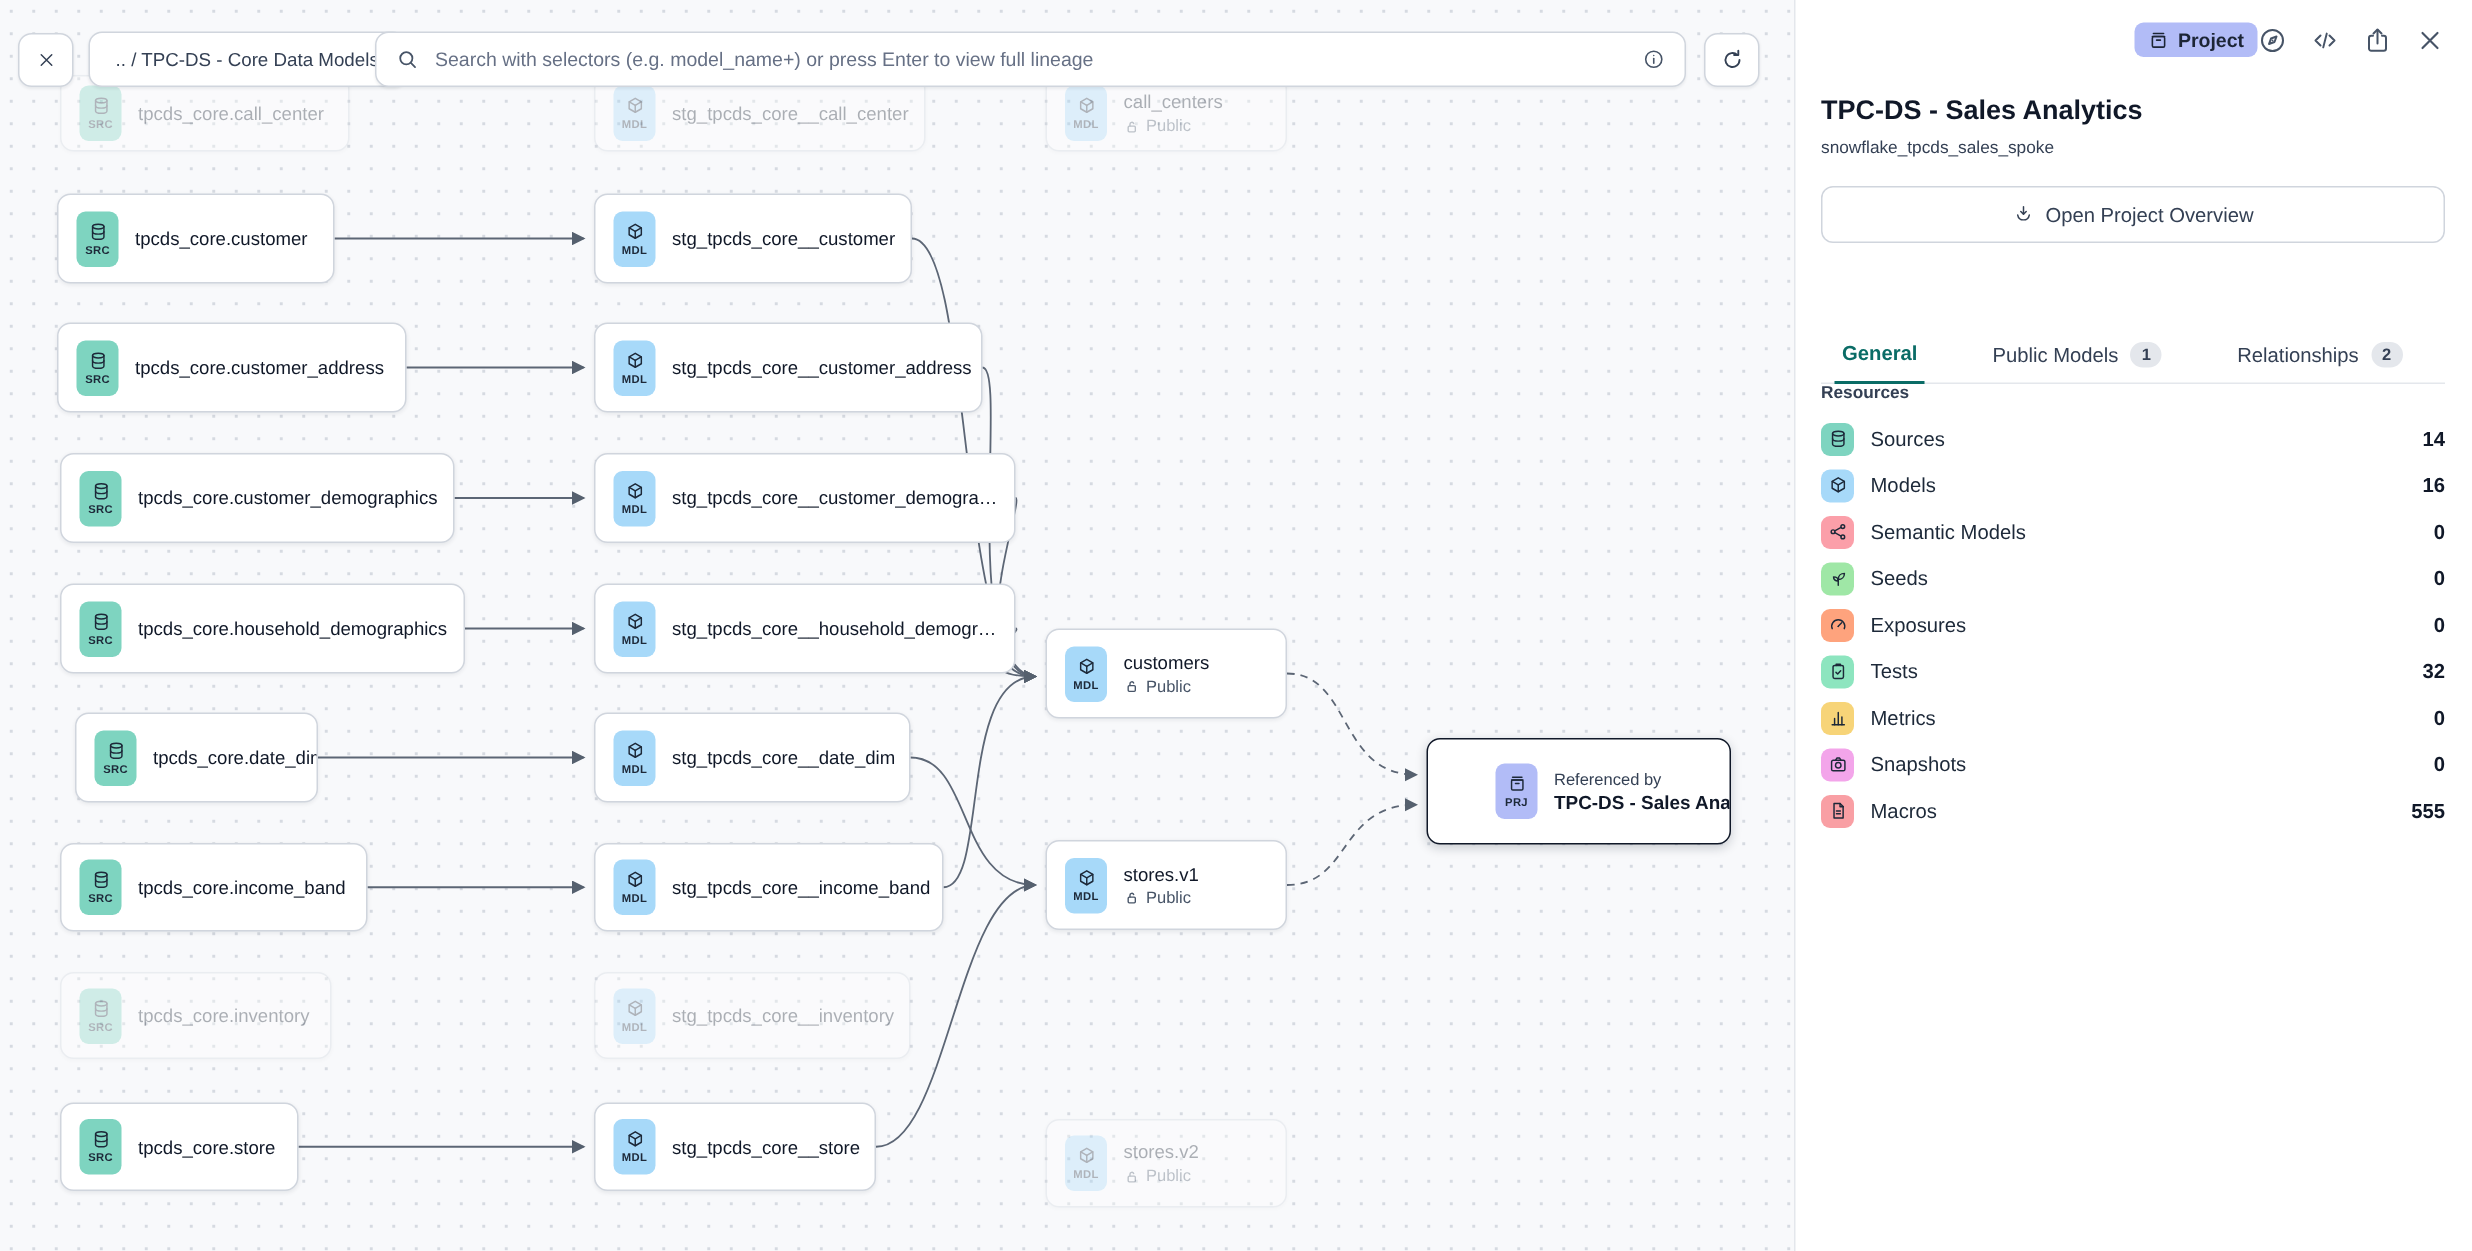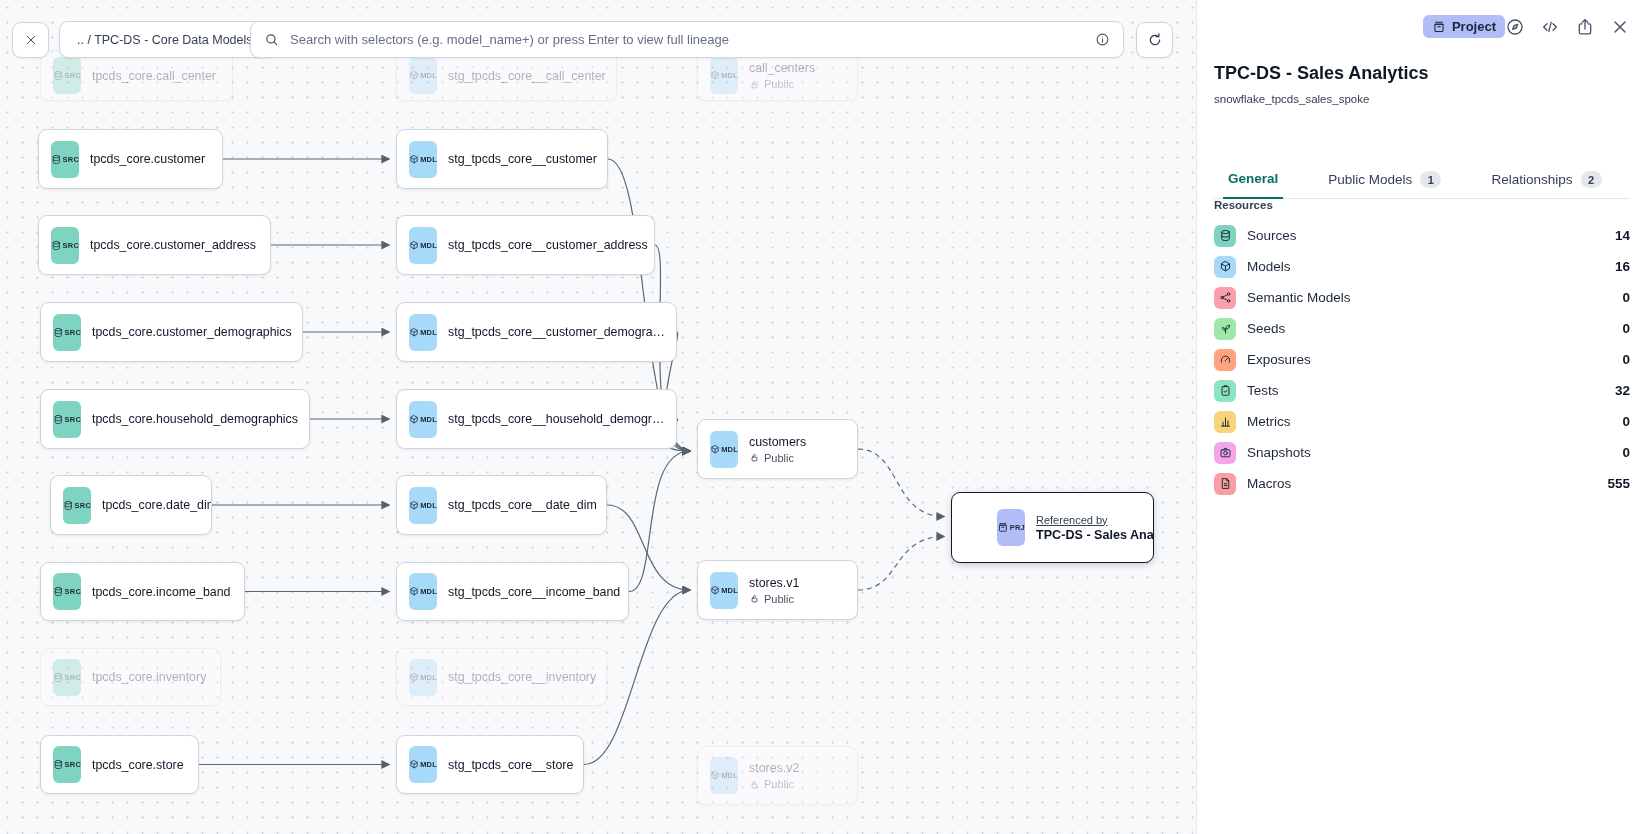--- a/index.html
+++ b/index.html
@@ -24,33 +24,33 @@
     position:absolute; z-index:2; background:#fff;
     border:1px solid #d0d5dd; border-radius:9px;
     box-shadow:0 1px 3px rgba(16,24,40,.08);
     display:flex; align-items:center; gap:11px; padding:0 12px;
     cursor:pointer; overflow:hidden; white-space:nowrap;
   }
   .node.faded { opacity:.33; }
   .node.selected { border:1.5px solid #101828; box-shadow:0 2px 7px rgba(16,24,40,.2); }
   .nbadge {
     flex:none; width:28px; height:37px; border-radius:6px;
-    display:flex; align-items:center; justify-content:center;
+    display:flex; flex-direction:column; align-items:center; justify-content:center;
     gap:1px; color:#1d2939;
   }
   .nbadge svg { width:13px; height:13px; display:block; }
   .nbadge i { font-style:normal; font-size:7.5px; font-weight:700; letter-spacing:.2px; }
   .type-src .nbadge { background:var(--src,#7ed4c0); }
   .type-mdl .nbadge { background:var(--mdl,#a7d9f9); }
   .type-prj .nbadge { background:var(--prj,#b2bcf7);margin-left:33px; }
   .ntext { display:flex; flex-direction:column; justify-content:center; min-width:0; }
   .nname { font-size:12.4px; color:#101828; }
   .npublic { display:flex; align-items:center; gap:4px; font-size:11px; color:#475467; margin-top:3px; }
   .npublic svg { width:11px; height:11px; }
-  .nsub { font-size:11px; color:#344054;text-decoration:underline; }
+  .nsub { font-size:11px; color:#344054; }
   .nname2 { font-size:12.6px; font-weight:600; color:#101828; margin-top:2px; }
 
   
   .toolbar { position:absolute; left:0; top:0; width:1196px; z-index:6; }
   .tbtn, .breadcrumb, .searchbar {
     position:absolute; background:#fff; border:1px solid #d0d5dd; border-radius:9px;
     box-shadow:0 1px 2px rgba(16,24,40,.07);
   }
   .tbtn { display:flex; align-items:center; justify-content:center; color:#344054; cursor:pointer; }
   .tbtn svg { width:16px; height:16px; }
@@ -616,20 +616,30 @@
                 <path d="M6 6l12 12M18 6L6 18"></path>
               </svg>
             </span>
           </span>
         </span>
     </div>
 
     <div class="panel-title">TPC-DS - Sales Analytics</div>
     <div class="panel-sub">snowflake_tpcds_sales_spoke</div>
 
+    <button class="overview-btn">
+      <span class="js-icon" style="display: flex; width: 14px; height: 14px;">
+          <svg viewBox="0 0 24 24" fill="none" stroke="currentColor" stroke-width="1.7" stroke-linecap="round" stroke-linejoin="round" style="width:100%;height:100%;display:block">
+            <path d="M12 3.2v8.2"></path>
+            <path d="M8.9 8.6l3.1 3 3.1-3"></path>
+            <path d="M5.4 12.6a6.7 6.7 0 0 0 13.2 0"></path>
+          </svg>
+        </span>
+      <span>Open Project Overview</span>
+    </button>
 
     <div class="tabs" id="tabs">
         <div class="tab active">
           <span>General</span>
         </div>
         <div class="tab">
           <span>Public Models</span>
           <span class="tab-badge">1</span>
         </div>
         <div class="tab">

